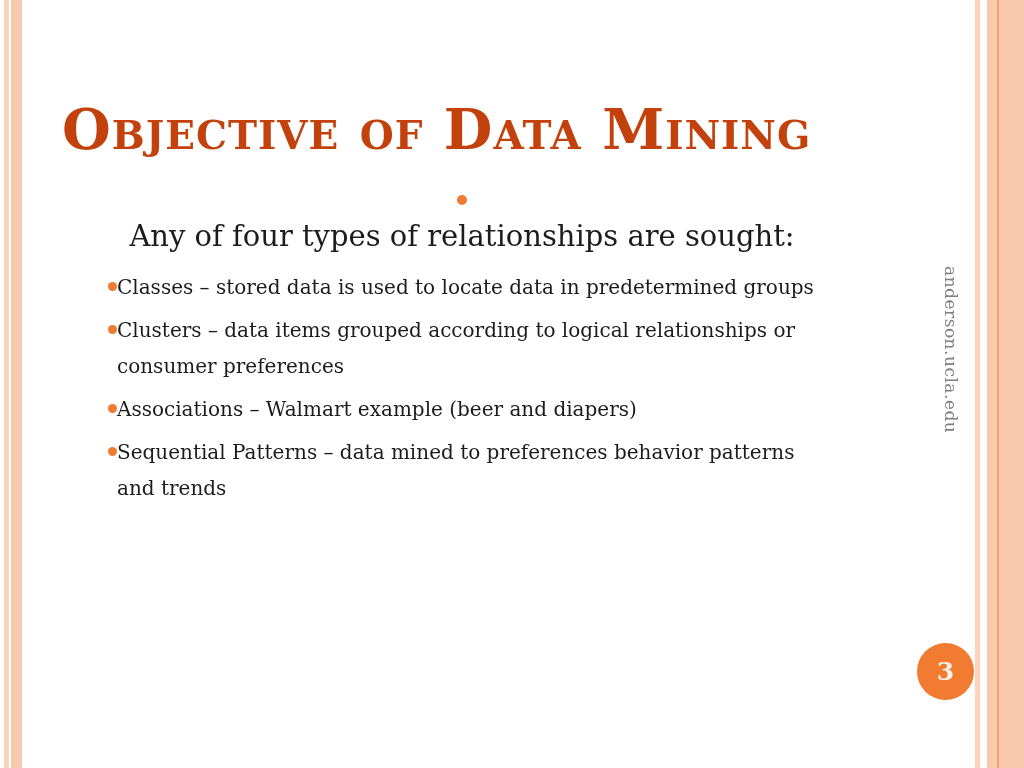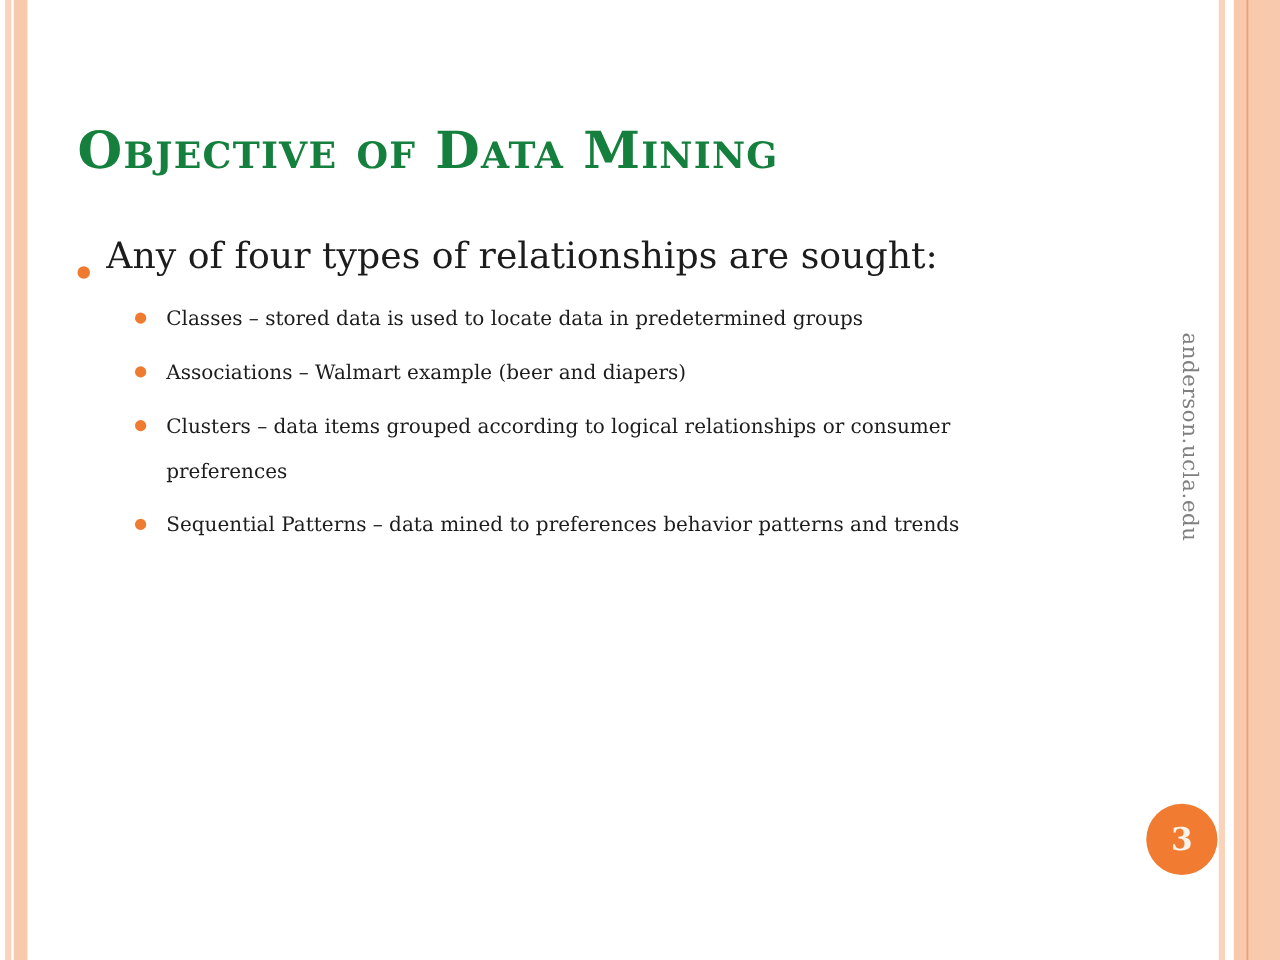--- a/index.html
+++ b/index.html
@@ -22,60 +22,60 @@
   .stripe-r1 { left: 975px; width: 5px;  background: #fbd2ba; }
   .stripe-r2 { left: 987px; width: 10px; background: #f9c9ae; }
   .stripe-r3 { left: 997px; width: 2px;  background: #f0a071; }
   .stripe-r4 { left: 999px; width: 25px; background: #f9c9ae; }
 
   
   .slide-title {
     position: absolute;
     left: 62px;
     top: 96px;
-    font-size: 41px;
+    font-size: 56px;
     font-variant: small-caps;
     letter-spacing: 1px;
-    color: #15803d;
+    color: #c2410c;
     white-space: nowrap;
   }
 
   
   .content {
     position: absolute;
     left: 62px;
     top: 186px;
     width: 800px;
     color: #1c1c1c;
   }
   .main-bullet {
     display: flex;
-    align-items: flex-end;
+    align-items: center;
     gap: 13px;
     font-size: 29px;
     line-height: 37px;
+    flex-direction: column;
   }
   .bullet-ring {
     flex: 0 0 auto;
     width: 8px;
     height: 8px;
     border: 5px solid #ee7b30;
     border-radius: 50%;
     margin-top: 9px;
   }
   .sub-list {
     margin-top: 14px;
     margin-left: 46px;
   }
   .sub-item {
     display: flex;
     align-items: flex-start;
-    gap: 16px;
     width: 706px;
-    font-size: 16px;
+    font-size: 20px;
     line-height: 36px;
     margin-bottom: 7px;
   }
   .bullet-dot {
     flex: 0 0 auto;
     width: 9px;
     height: 9px;
     border-radius: 50%;
     background: #ee7b30;
     margin-top: 13px;
@@ -127,25 +127,25 @@
     <span class="bullet-ring"></span>
     <span>Any of four types of relationships are sought:</span>
   </div>
   <div class="sub-list">
     <div class="sub-item">
       <span class="bullet-dot"></span>
       <span>Classes – stored data is used to locate data in predetermined groups</span>
     </div>
     <div class="sub-item">
       <span class="bullet-dot"></span>
-      <span>Associations – Walmart example (beer and diapers)</span>
+      <span>Clusters – data items grouped according to logical relationships or consumer preferences</span>
     </div>
     <div class="sub-item">
       <span class="bullet-dot"></span>
-      <span>Clusters – data items grouped according to logical relationships or consumer preferences</span>
+      <span>Associations – Walmart example (beer and diapers)</span>
     </div>
     <div class="sub-item">
       <span class="bullet-dot"></span>
       <span>Sequential Patterns – data mined to preferences behavior patterns and trends</span>
     </div>
   </div>
 </div>
 
 <div class="sidebar-watermark">anderson.ucla.edu</div>
 

